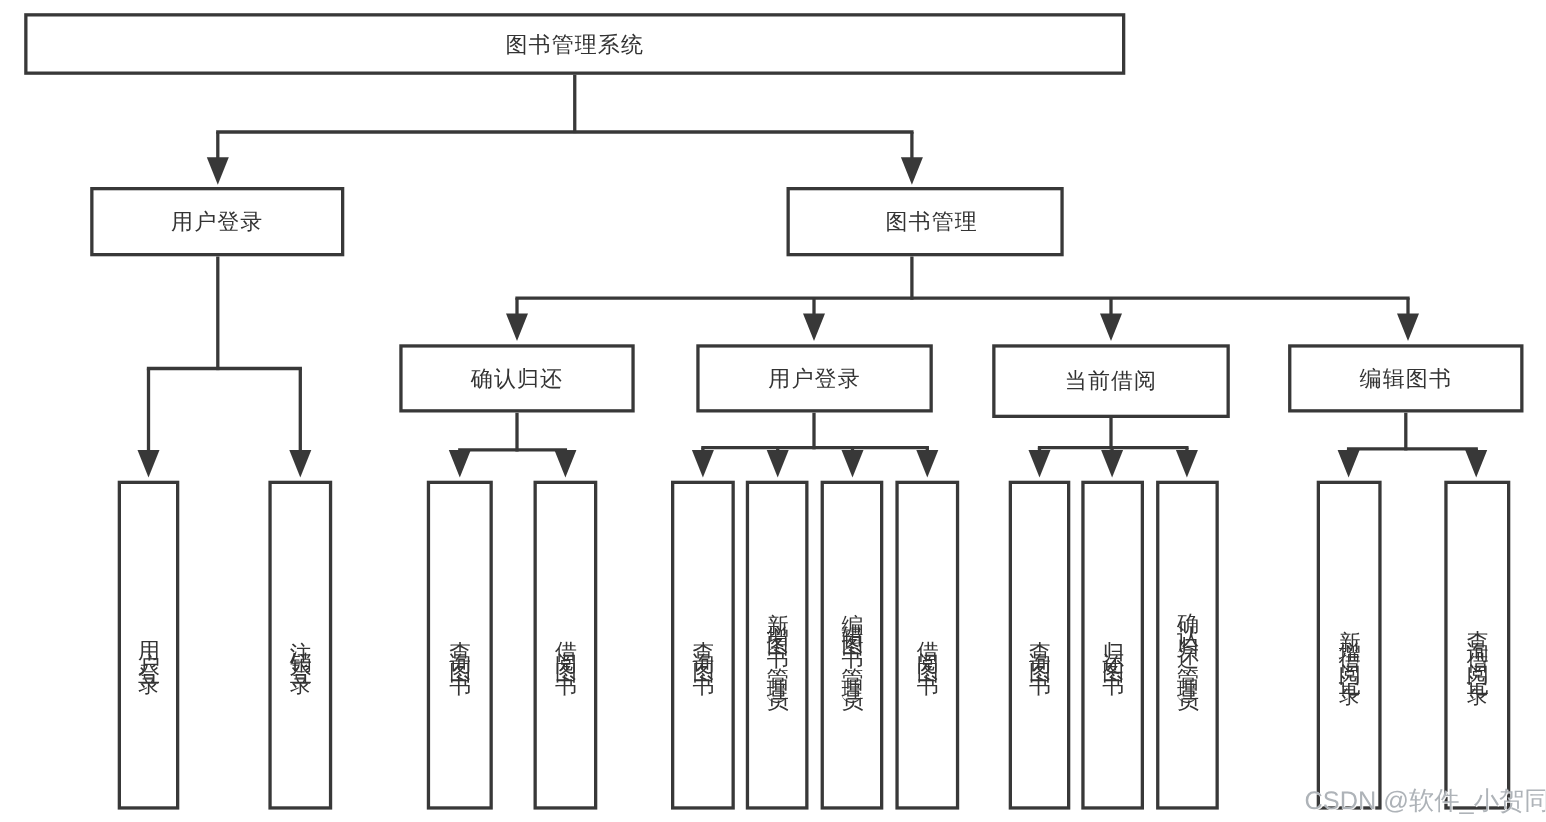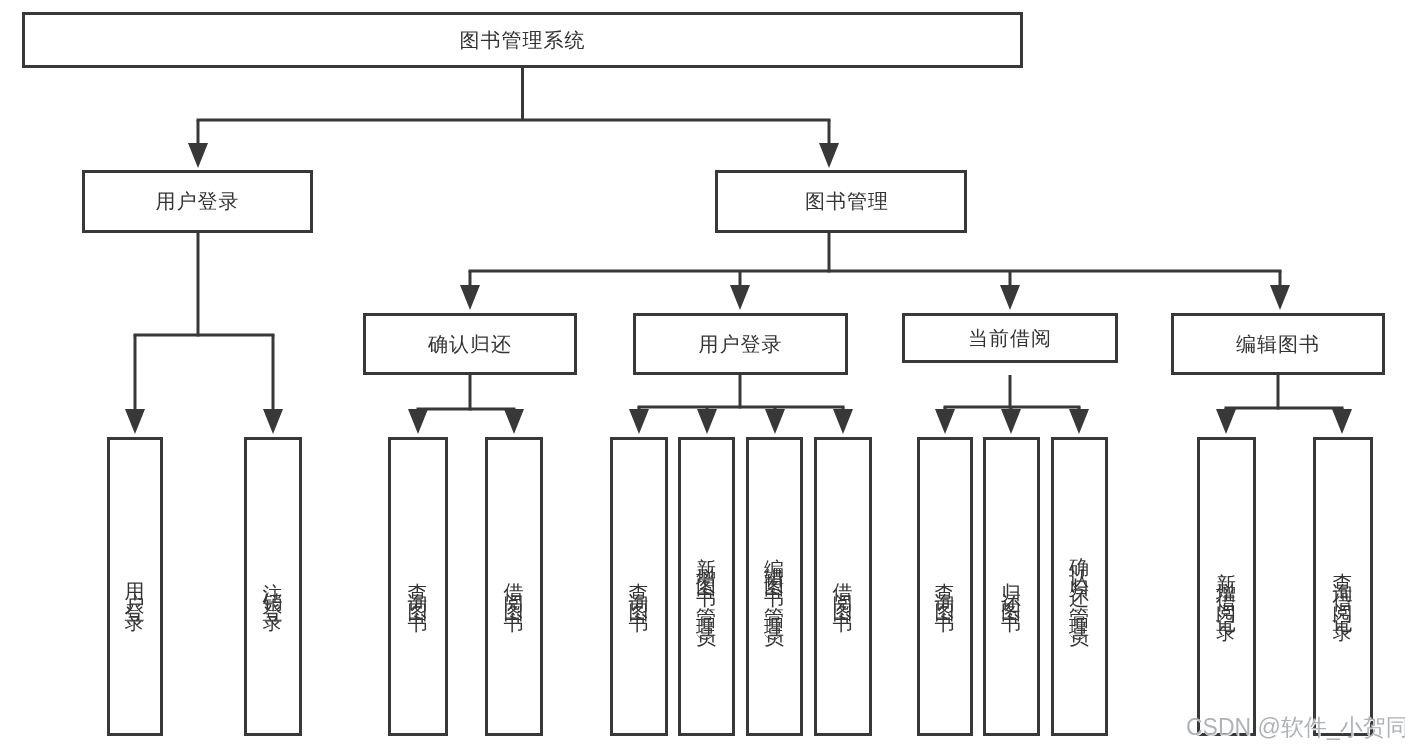--- a/index.html
+++ b/index.html
@@ -128,21 +128,21 @@
   <div class="node" style="left:715px; top:170px; width:252px; height:63px;padding-left:12px;">
     <span class="hlabel">图书管理</span>
   </div>
 
   <div class="node" style="left:363px; top:313px; width:214px; height:62px;">
     <span class="hlabel">确认归还</span>
   </div>
   <div class="node" style="left:633px; top:313px; width:215px; height:62px;">
     <span class="hlabel">用户登录</span>
   </div>
-  <div class="node" style="left:902px; top:313px; width:216px; height:50px;">
+  <div class="node" style="left:902px; top:313px; width:216px; height:67px;">
     <span class="hlabel">当前借阅</span>
   </div>
   <div class="node" style="left:1171px; top:313px; width:214px; height:62px;">
     <span class="hlabel">编辑图书</span>
   </div>
 
   <div class="node" style="left:107px; top:437px; width:56px; height:299px;">
     <span class="vtext">用户登录</span>
   </div>
   <div class="node" style="left:244px; top:437px; width:58px; height:299px;">

